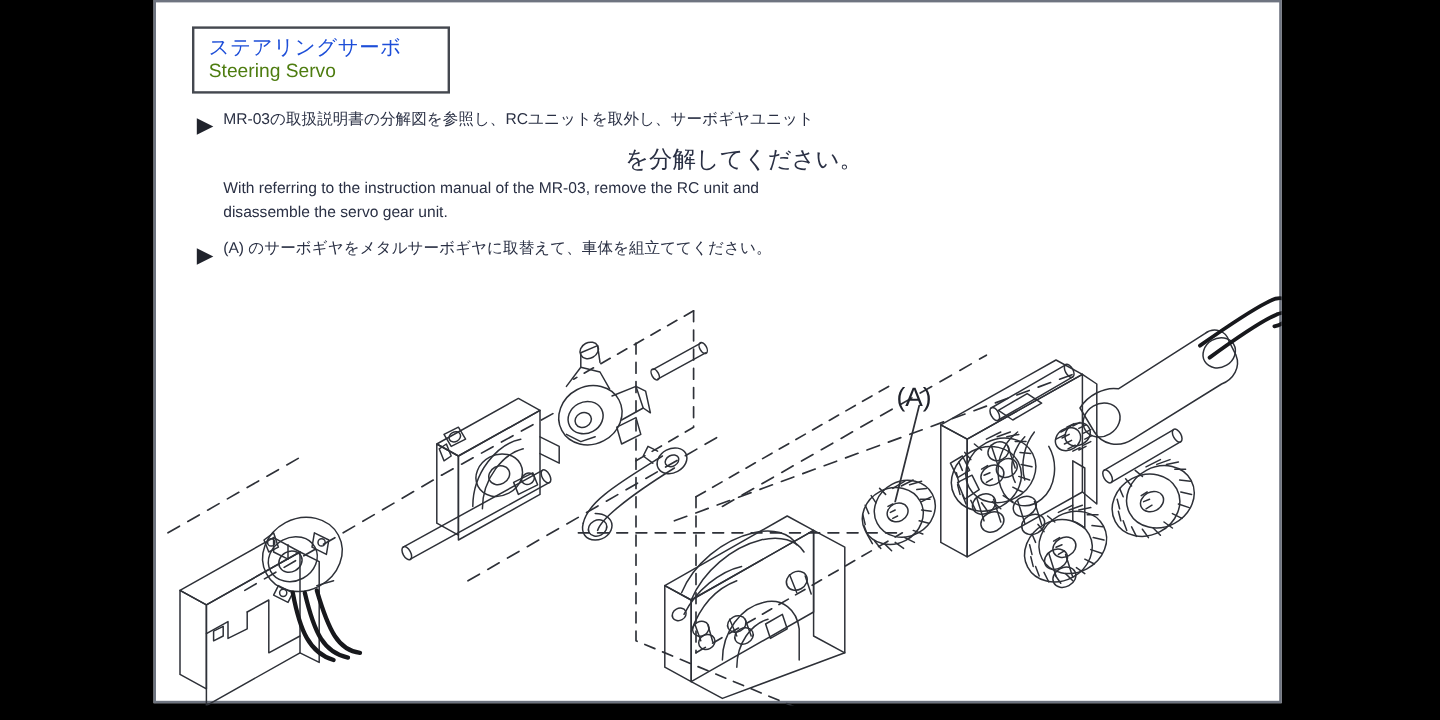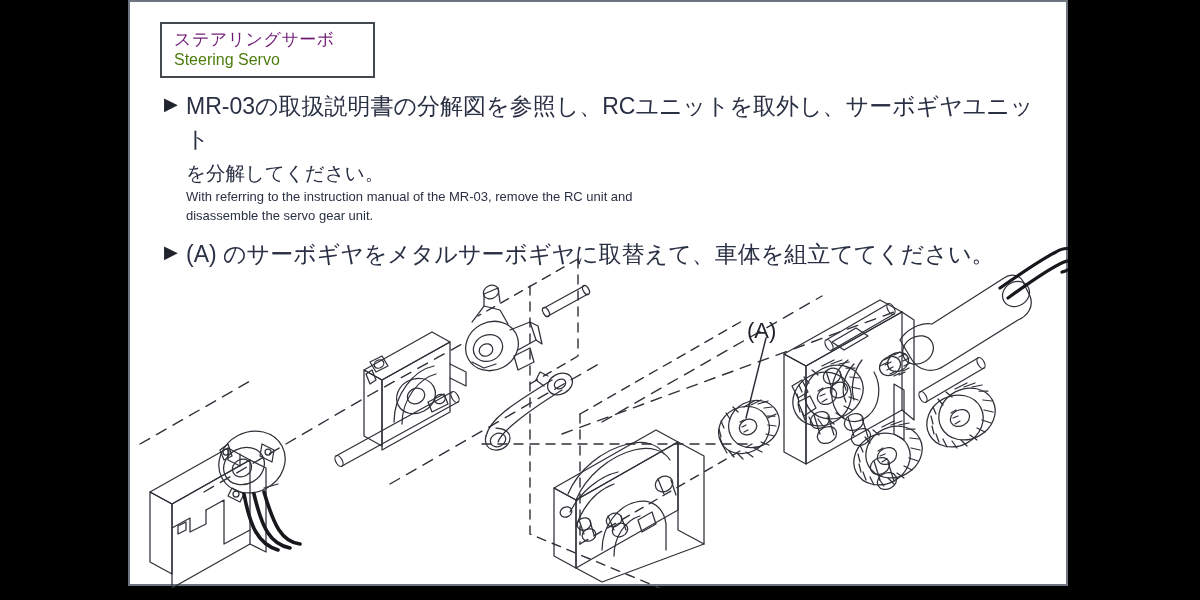--- a/index.html
+++ b/index.html
@@ -4,30 +4,30 @@
 <style>
   html,body{margin:0;padding:0;background:#000;}
   body{width:1200px;height:600px;overflow:hidden;font-family:"Liberation Sans",sans-serif;}
   .stage{position:relative;width:1200px;height:600px;background:#000;}
   .page-frame{position:absolute;left:128px;top:0px;width:940px;height:586px;background:#ffffff;
               border:2px solid #6e7480;box-sizing:border-box;}
   .inner-white{position:absolute;inset:2px;background:#fff;}
   .title-box{position:absolute;left:28px;top:18px;width:215px;height:56px;
              border:2px solid #44484f;box-sizing:border-box;background:#fff;
              display:flex;flex-direction:column;justify-content:center;padding-left:12px;}
-  .title-jp{font-size:17px;color:#701a75;line-height:1.28;letter-spacing:.5px;}
+  .title-jp{font-size:17px;color:#1d4ed8;line-height:1.28;letter-spacing:.5px;}
   .title-en{font-size:16px;color:#4d7c0f;line-height:1.3;}
   .instructions{position:absolute;left:32px;top:86px;width:890px;}
   .bullet-row{display:flex;align-items:flex-start;margin-bottom:2px;}
   .tri{flex:0 0 auto;width:22px;color:#20232c;font-size:18px;line-height:1.45;margin-top:1px;}
   .btext{flex:1 1 auto;}
-  .jp{font-size:23px;color:#2a3044;line-height:1.45;letter-spacing:0px;}
+  .jp{font-size:13px;color:#2a3044;line-height:1.45;letter-spacing:0px;}
   .jp2{font-size:19.5px;color:#2a3044;line-height:1.45;padding-left:0px;}
   .en{font-size:13px;color:#2a3044;line-height:1.5;padding-left:22px;}
-  .en-ind{padding-left:22px;}
+  .en-ind{padding-left:22px;text-align:center;}
   .blk2{margin-top:12px;}
   .diagram{position:absolute;left:0;top:240px;width:936px;height:344px;}
   .lbl-a{position:absolute;left:615px;top:318px;font-size:22px;color:#20232c;}
   svg{display:block;}
 </style>
 </head>
 <body>
 
 <div class="stage">
 

